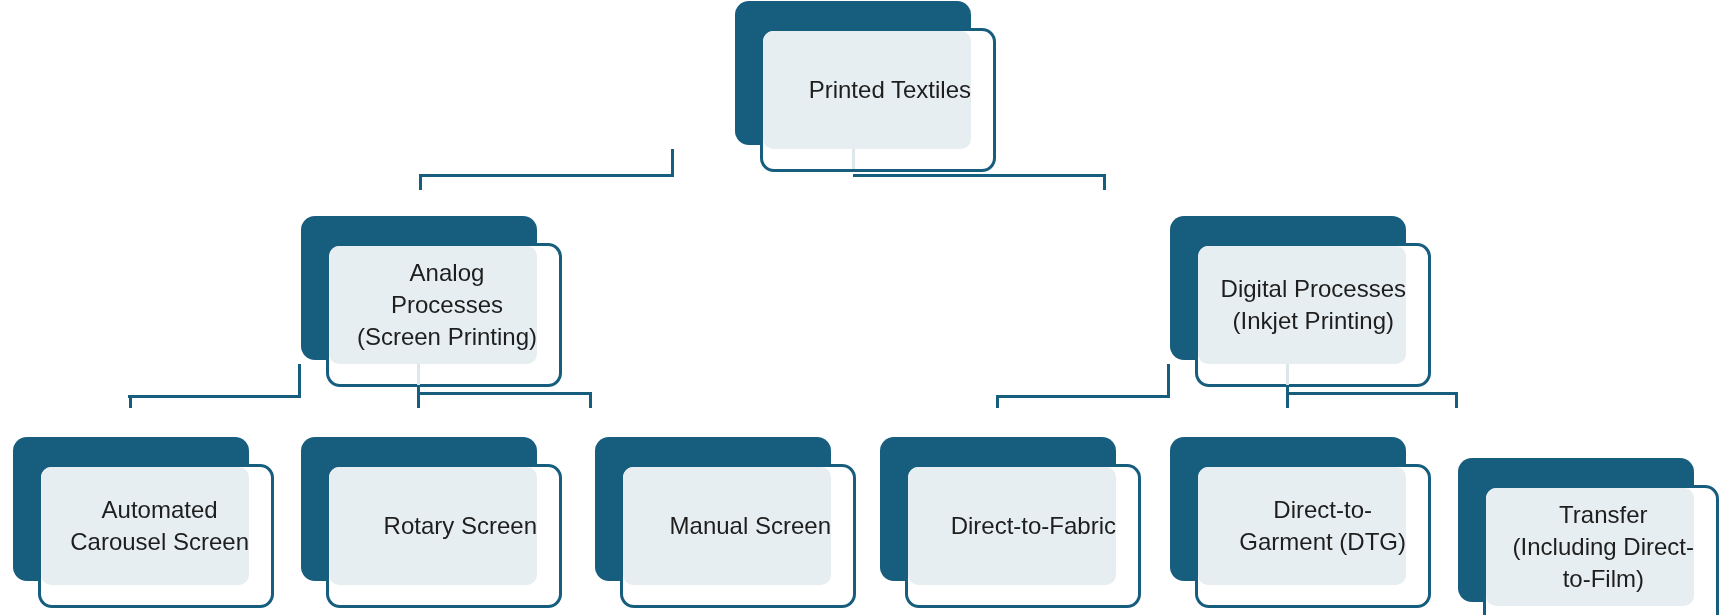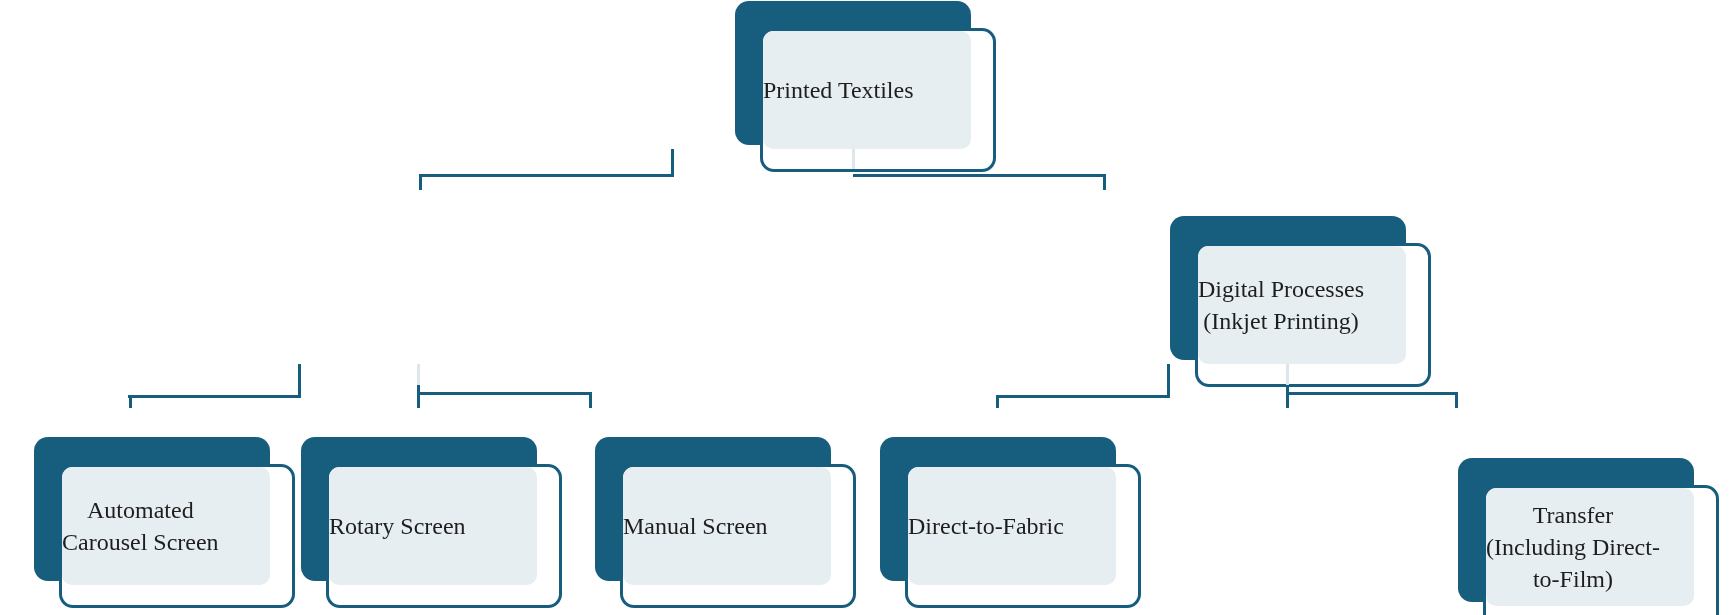--- a/index.html
+++ b/index.html
@@ -23,23 +23,22 @@
     position:absolute;left:0;top:0;width:236px;height:144px;
     background:var(--dark);border-radius:14px;
   }
   .card{
     position:absolute;left:25px;top:27px;width:230px;height:138px;
     background:#fff;border:3px solid var(--dark);border-radius:14px;
   }
   .face{
     position:absolute;left:28px;top:30px;width:208px;height:118px;
     background:var(--face);border-radius:10px;
-    display:flex;align-items:center;justify-content:flex-start;
+    display:flex;align-items:center;justify-content:flex-end;
     text-align:center;
-    font-family:Liberation Serif, serif;
   }
   .label{
     font-size:24px;line-height:32px;color:var(--text);
     white-space:pre;letter-spacing:0;
   }
   
   .ch{position:absolute;height:3px;background:var(--dark);}
   .cv{position:absolute;width:3px;background:var(--dark);}
   .cl{position:absolute;width:3px;background:var(--lite);}
 </style>
@@ -49,31 +48,40 @@
 <div class="stage">
 
   <div class="node" style="left:735px;top:1px;">
     <div class="back"></div>
     <div class="card"></div>
     <div class="face">
       <span class="label">Printed Textiles</span>
     </div>
   </div>
 
+  <div class="node" style="left:301px;top:216px;">
+    <div class="back"></div>
+    <div class="card"></div>
+    <div class="face">
+      <span class="label">Analog
+Processes
+(Screen Printing)</span>
+    </div>
+  </div>
 
   <div class="node" style="left:1170px;top:216px;padding-left:25px;">
     <div class="back"></div>
     <div class="card"></div>
     <div class="face">
       <span class="label">Digital Processes
 (Inkjet Printing)</span>
     </div>
   </div>
 
-  <div class="node" style="left:13px;top:437px;margin-left:21px;">
+  <div class="node" style="left:13px;top:437px;">
     <div class="back"></div>
     <div class="card"></div>
     <div class="face">
       <span class="label">Automated
 Carousel Screen</span>
     </div>
   </div>
 
   <div class="node" style="left:301px;top:437px;padding-left:47px;">
     <div class="back"></div>
@@ -92,20 +100,28 @@
   </div>
 
   <div class="node" style="left:880px;top:437px;border-radius:17px;">
     <div class="back"></div>
     <div class="card"></div>
     <div class="face">
       <span class="label">Direct-to-Fabric</span>
     </div>
   </div>
 
+  <div class="node" style="left:1170px;top:437px;">
+    <div class="back"></div>
+    <div class="card"></div>
+    <div class="face">
+      <span class="label">Direct-to-
+Garment (DTG)</span>
+    </div>
+  </div>
 
   <div class="node" style="left:1458px;top:458px;">
     <div class="back"></div>
     <div class="card"></div>
     <div class="face">
       <span class="label">Transfer
 (Including Direct-
 to-Film)</span>
     </div>
   </div>

